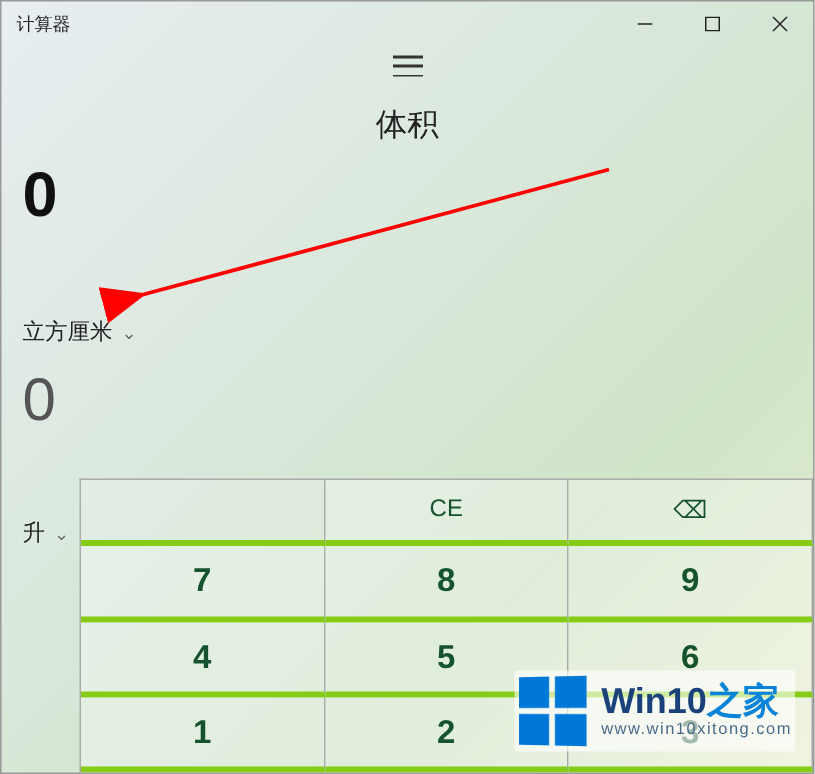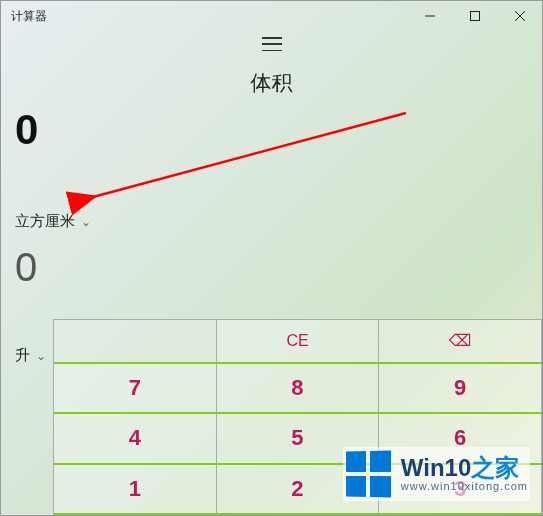--- a/index.html
+++ b/index.html
@@ -60,23 +60,23 @@
       position: absolute;
       bottom: 0; right: 0; left: 52px;
       top: 318px;
       display: grid;
       grid-template-columns: repeat(3, 1fr);
       border-left: 1px solid #aaa;
       border-top: 1px solid #aaa;
     }
     .keypad .cell {
       border-right: 1px solid #aaa;
-      border-bottom: 2px solid #84cc16;
+      border-bottom: 4px solid #84cc16;
       display: flex; align-items: center; justify-content: center;
-      font-size: 22px; color: #be185d; background: rgba(255,255,255,0.35);
+      font-size: 22px; color: #14532d; background: rgba(255,255,255,0.35);
     }
     .keypad .top-row { font-size: 16px; font-weight: 400; }
     .keypad .empty { background: rgba(255,255,255,0.2); }
     .keypad .num { font-weight: 600; }
     .arrow-overlay {
       position: absolute; top: 0; left: 0;
       pointer-events: none;
     }
     .watermark {
       position: absolute;

